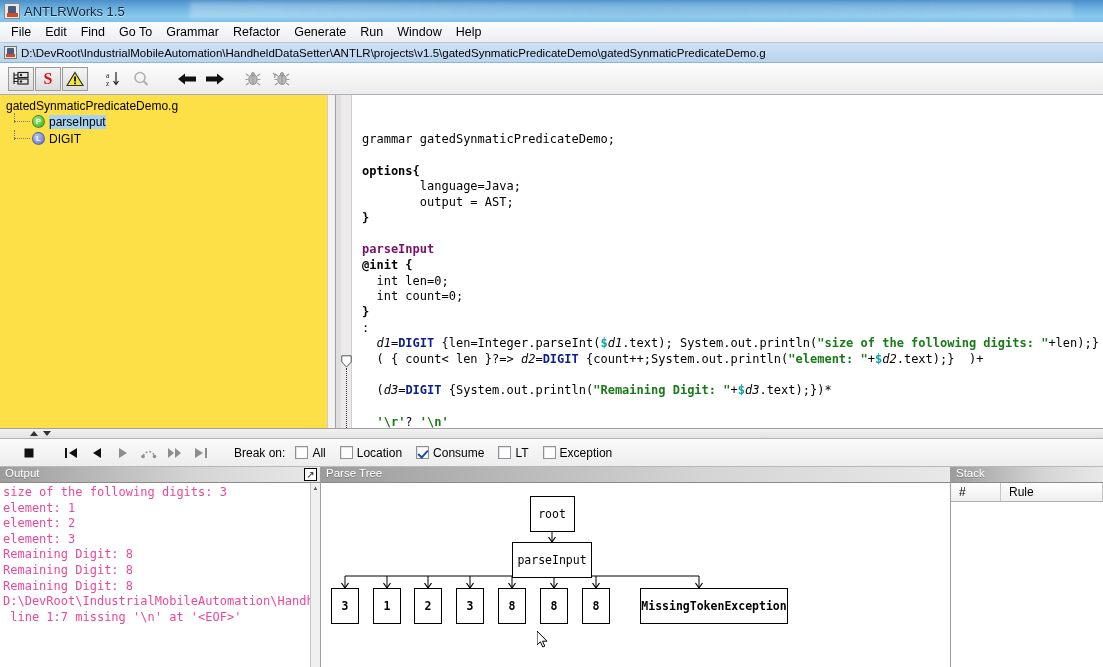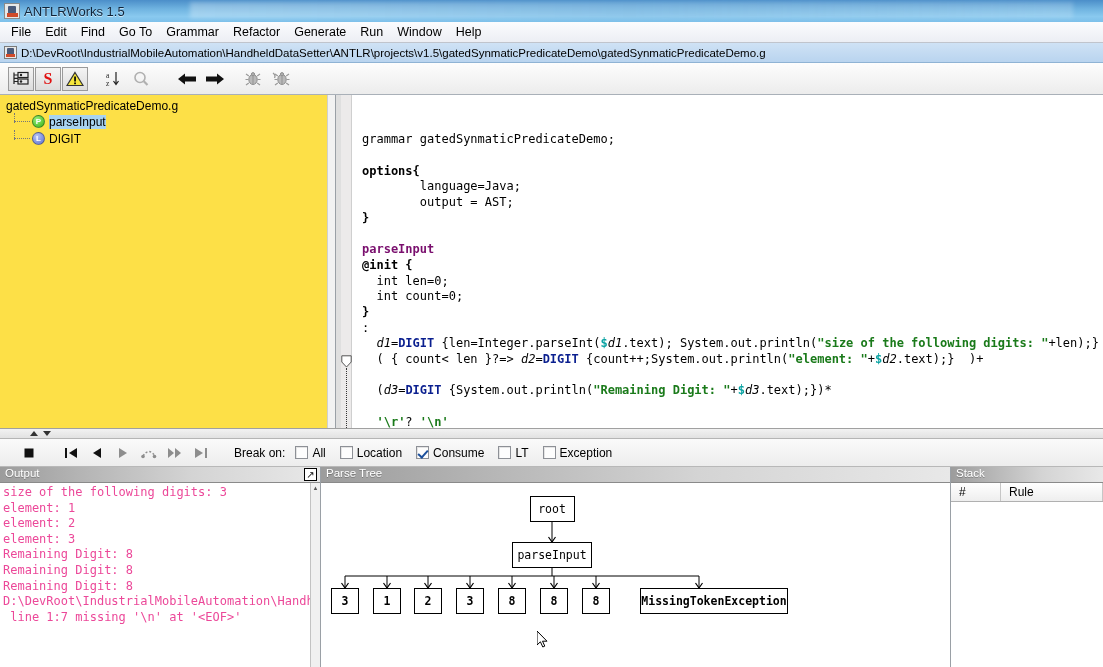--- a/index.html
+++ b/index.html
@@ -259,21 +259,21 @@
     background: #f0f0f0; border-left: 1px solid #c2c2c2;
   }
   .vscroll .arr { height: 10px; display:flex; align-items:center; justify-content:center; font-size: 6px; color:#555;}
 
   
   .pt-canvas { position: absolute; inset: 0; }
   .pt-node {
     position: absolute; border: 1px solid #000; background: #fff;
     font-family: "DejaVu Sans Mono","Liberation Mono",monospace;
     font-size: 11.5px; display: flex; align-items: center; justify-content: center;
-    color: #000; height: 26px; font-weight: bold;
+    color: #000; height: 36px; font-weight: bold;
   }
   .pt-node.plain { font-weight: normal; }
 
   
   .stk-head {
     display: flex; height: 19px; border-bottom: 1px solid #b0b0b0;
     background: linear-gradient(to bottom,#ffffff,#eeeeee);
   }
   .stk-col {
     font-size: 12px; color: #000; display: flex; align-items: center;

